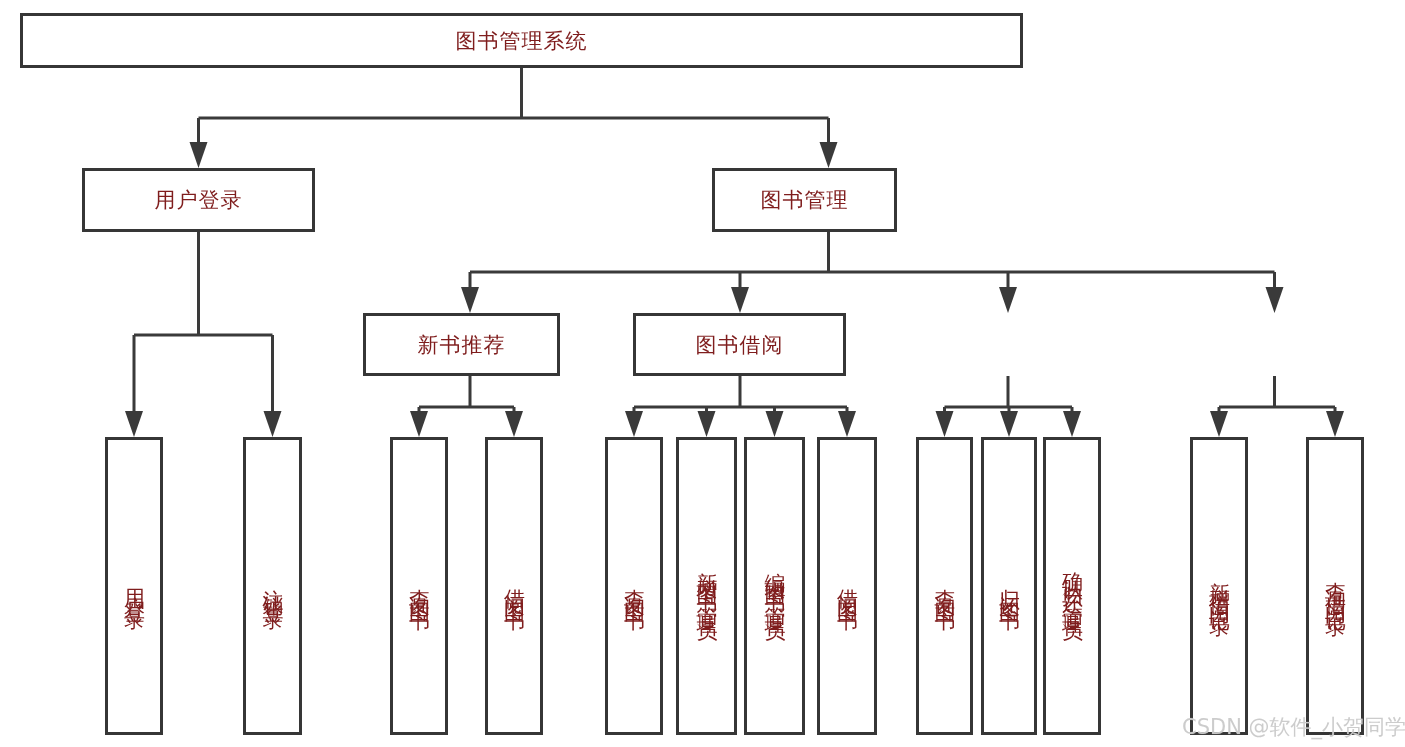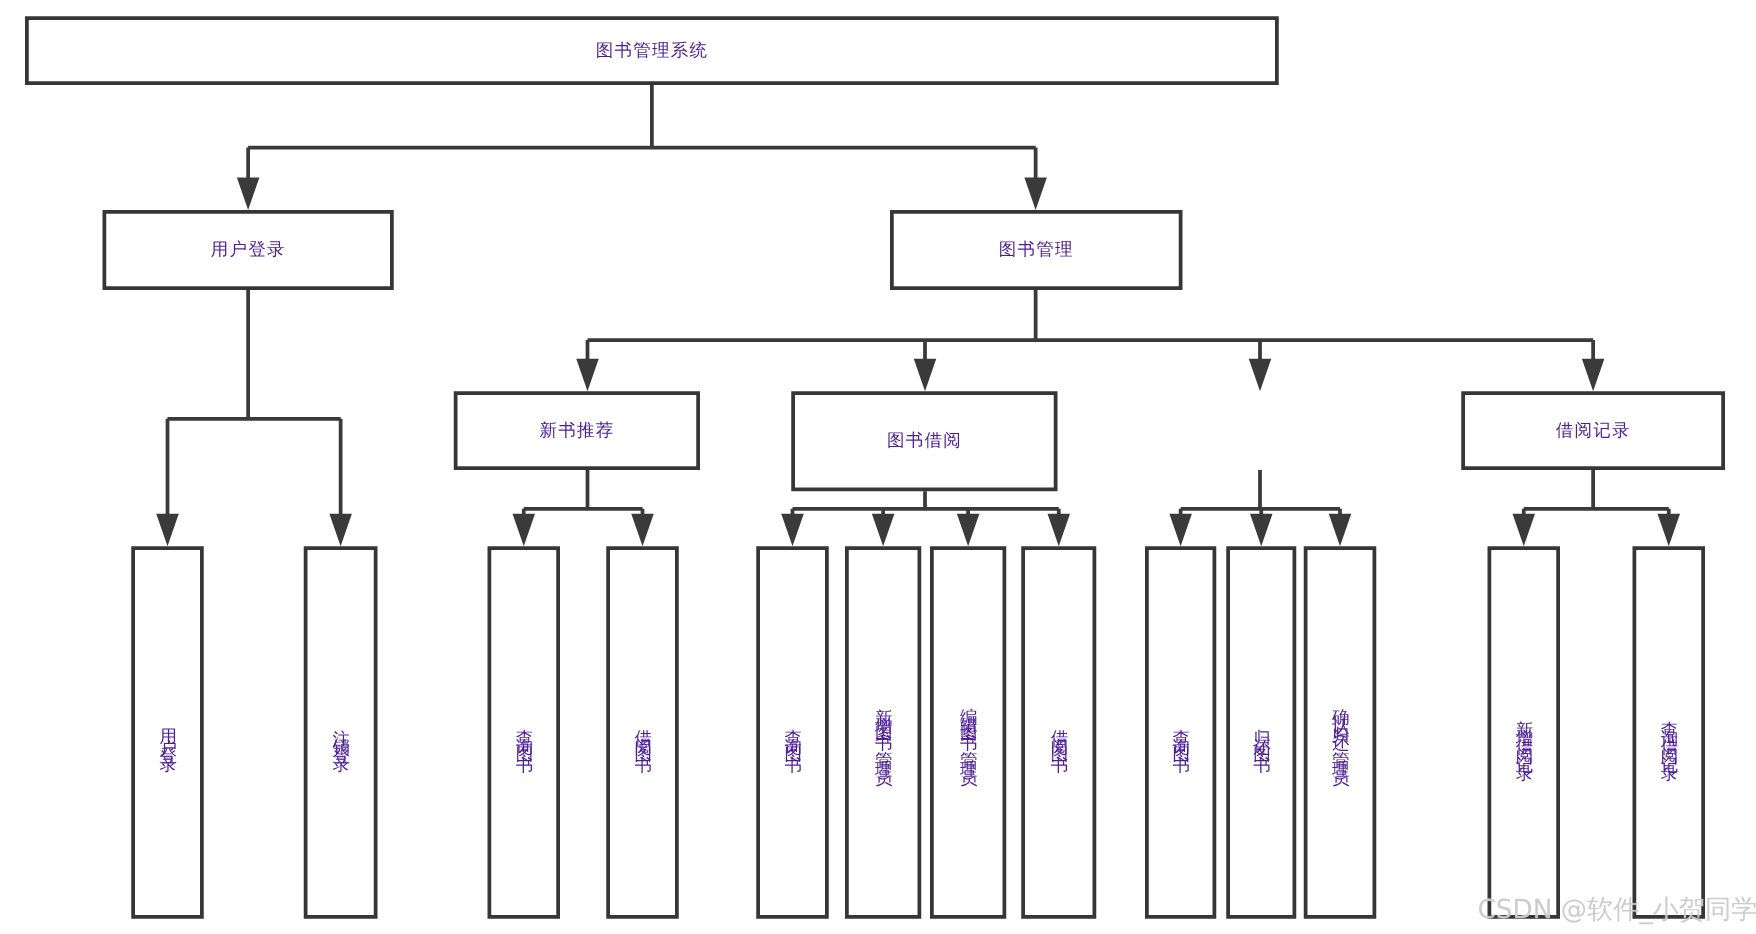--- a/index.html
+++ b/index.html
@@ -15,22 +15,22 @@
     position:absolute;
     box-sizing:border-box;
     background:#ffffff;
     border:3px solid #363636;
     display:flex;
     align-items:center;
     justify-content:center;
     z-index:1;
   }
   .lbl{
-    color:#4c1d95;
-    font-size:14px;
+    color:#7f1d1d;
+    font-size:21px;
     letter-spacing:1px;
     white-space:nowrap;
   }
   .box.v{top:437px;height:298px;}
   .lbl.v{
     writing-mode:vertical-rl;
     text-orientation:mixed;
     letter-spacing:7px;
     line-height:1;
     white-space:normal;
@@ -84,32 +84,29 @@
     </g>
   </svg>
 
   <div class="box" style="left:20px;top:13px;width:1003px;height:55px">
     <span class="lbl">图书管理系统</span>
   </div>
 
   <div class="box" style="left:82px;top:168px;width:233px;height:64px">
     <span class="lbl">用户登录</span>
   </div>
-  <div class="box" style="left:712px;top:168px;width:234px;height:64px">
+  <div class="box" style="left:712px;top:168px;width:185px;height:64px">
     <span class="lbl">图书管理</span>
   </div>
 
   <div class="box" style="left:363px;top:313px;width:197px;height:63px">
     <span class="lbl">新书推荐</span>
   </div>
-  <div class="box" style="left:633px;top:313px;width:213px;height:80px">
+  <div class="box" style="left:633px;top:313px;width:213px;height:63px">
     <span class="lbl">图书借阅</span>
-  </div>
-  <div class="box" style="left:1169px;top:313px;width:211px;height:63px">
-    <span class="lbl">借阅记录</span>
   </div>
 
   <div class="box v" style="left:105px;width:58px">
     <span class="lbl v">用户登录</span>
   </div>
   <div class="box v" style="left:243px;width:59px">
     <span class="lbl v">注销登录</span>
   </div>
 
   <div class="box v" style="left:390px;width:58px">

